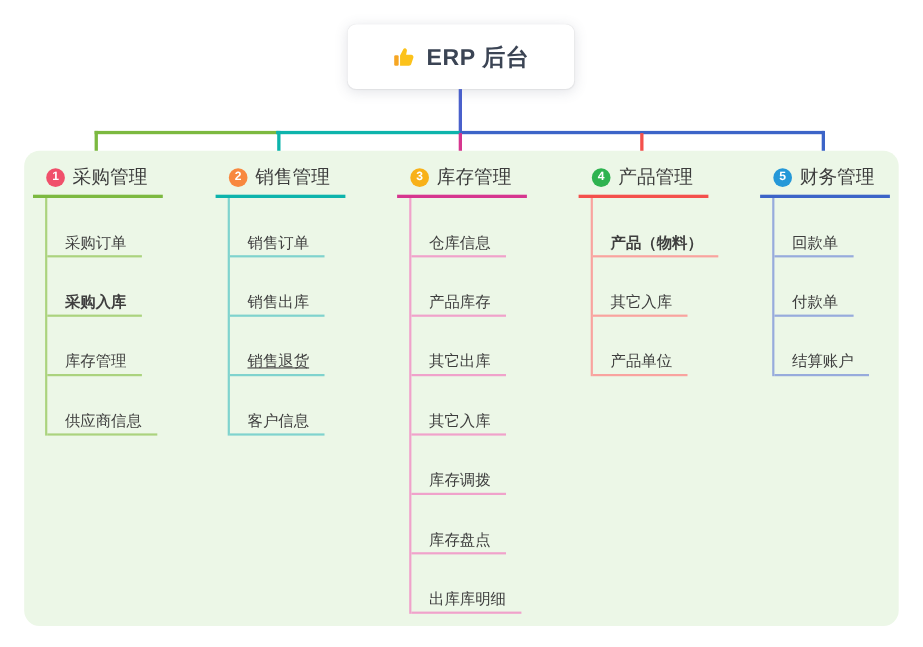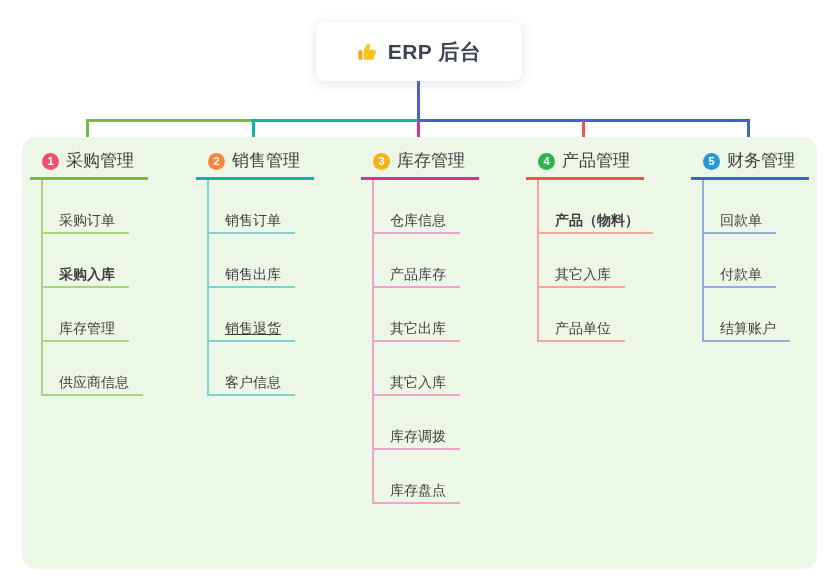--- a/index.html
+++ b/index.html
@@ -90,20 +90,21 @@
       <span class="num-circle" style="background-color: rgb(248, 177, 25);">3</span>
       <span class="branch-title-text">库存管理</span>
     </div>
     <div class="branch-children" style="border-left-color: rgb(240, 162, 203);">
       <div class="child-node" style="border-bottom-color: rgb(240, 162, 203);">仓库信息</div>
       <div class="child-node" style="border-bottom-color: rgb(240, 162, 203);">产品库存</div>
       <div class="child-node" style="border-bottom-color: rgb(240, 162, 203);">其它出库</div>
       <div class="child-node" style="border-bottom-color: rgb(240, 162, 203);">其它入库</div>
       <div class="child-node" style="border-bottom-color: rgb(240, 162, 203);">库存调拨</div>
       <div class="child-node" style="border-bottom-color: rgb(240, 162, 203);">库存盘点</div>
+      <div class="child-node" style="border-bottom-color: rgb(240, 162, 203);">出库库明细</div>
     </div>
   </div>
 
   <div class="branch" style="left:526px;">
     <div class="branch-title" style="border-bottom-color: rgb(244, 80, 76);">
       <span class="num-circle" style="background-color: rgb(46, 179, 80);">4</span>
       <span class="branch-title-text">产品管理</span>
     </div>
     <div class="branch-children" style="border-left-color: rgb(249, 163, 159);">
       <div class="child-node" style="border-bottom-color: rgb(249, 163, 159); font-weight: bold;">产品（物料）</div>

